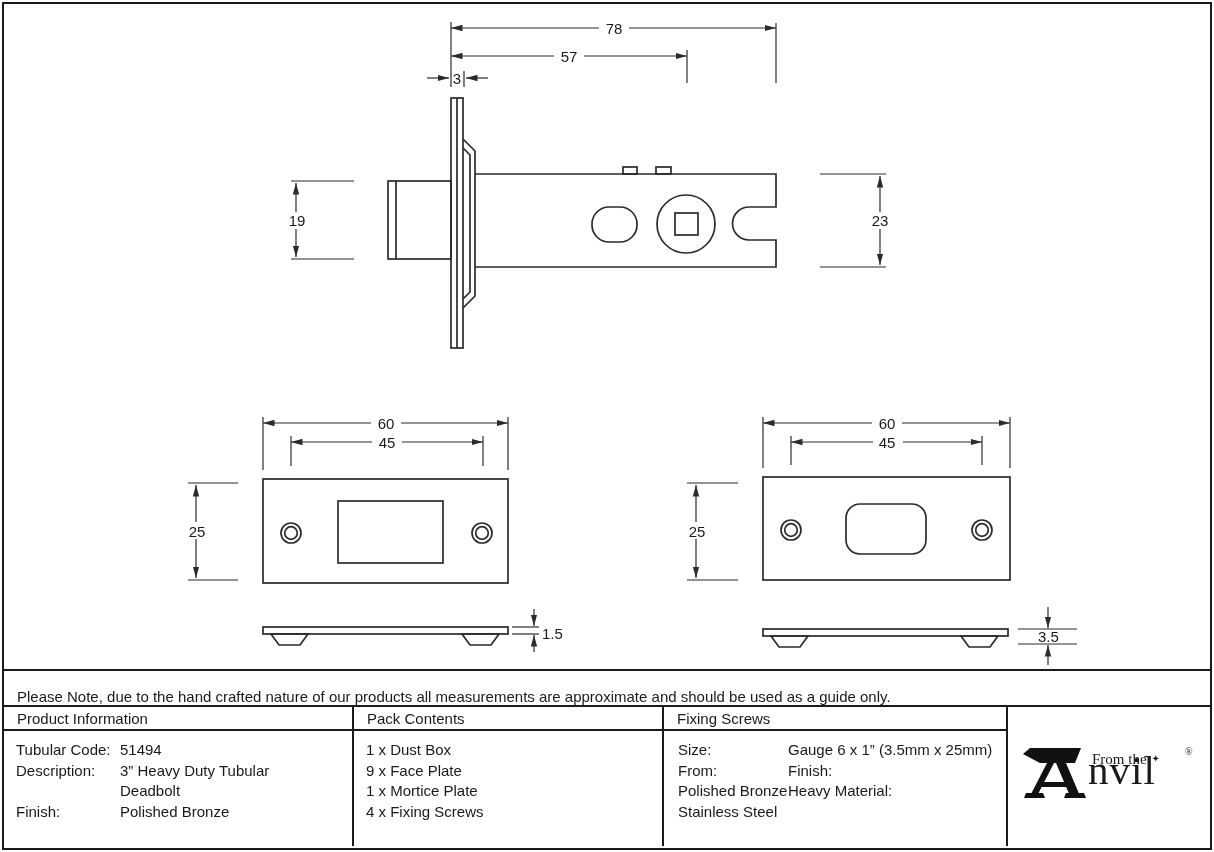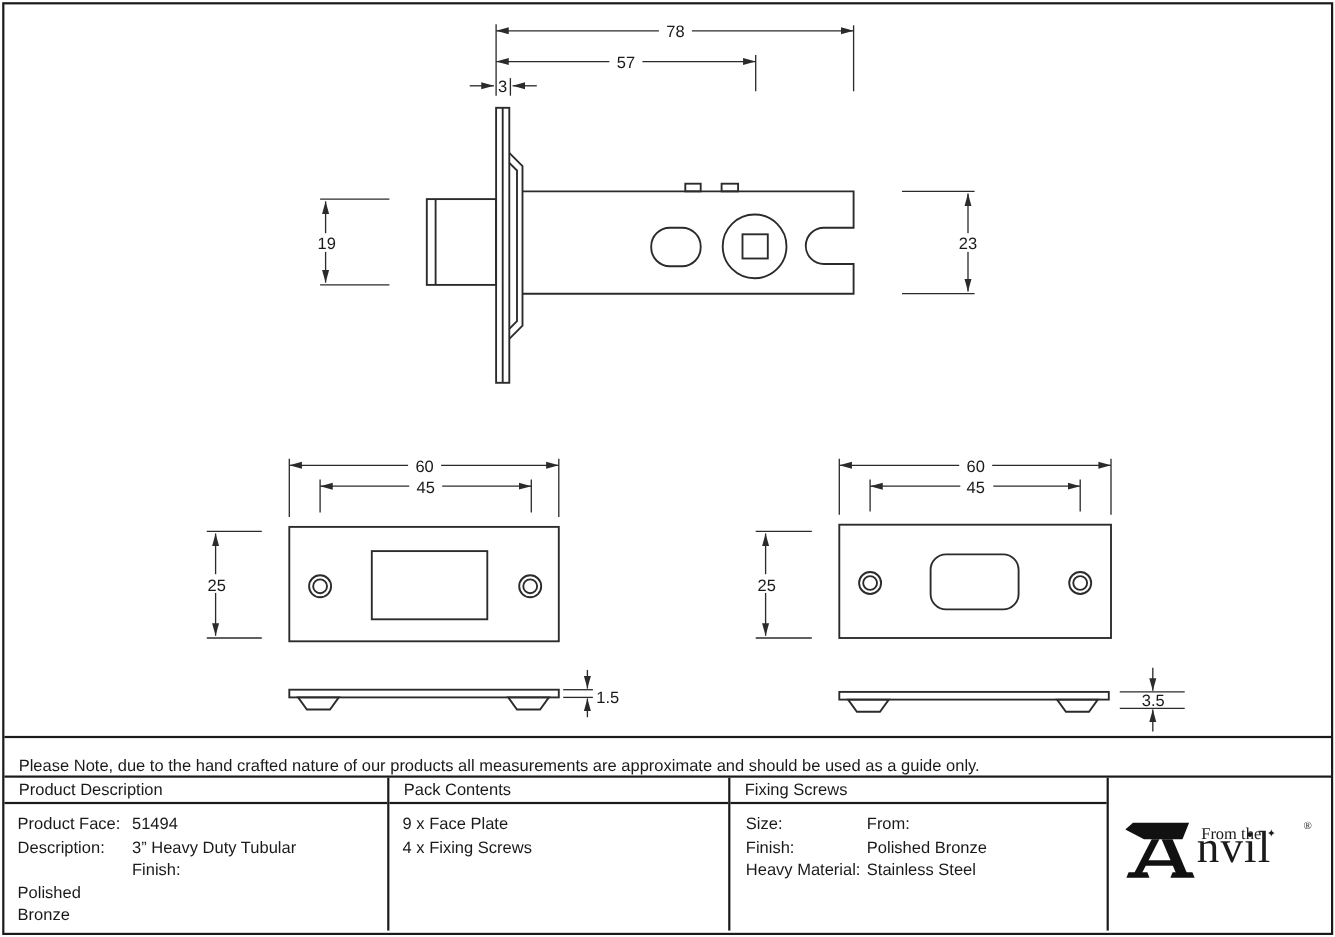--- a/index.html
+++ b/index.html
@@ -176,49 +176,53 @@
       <text class="start" x="1038" y="642">3.5</text>
     </g>
   </svg>
 
   <div class="note-bar">
     <span>Please Note, due to the hand crafted nature of our products all measurements are approximate and should be used as a guide only.</span>
   </div>
 
   <div class="col col1">
     <div class="cell-header">
-      <span>Product Description</span>
+      <span>Product Information</span>
     </div>
     <div class="kv">
-      <span>Product Face:</span>
+      <span>Tubular Code:</span>
       <span>51494</span>
       <span>Description:</span>
       <span>3” Heavy Duty Tubular</span>
       <span></span>
+      <span>Deadbolt</span>
       <span>Finish:</span>
       <span>Polished Bronze</span>
     </div>
   </div>
 
   <div class="col col2">
     <div class="cell-header">
       <span>Pack Contents</span>
     </div>
     <div class="list">
+      <div>1 x Dust Box</div>
       <div>9 x Face Plate</div>
+      <div>1 x Mortice Plate</div>
       <div>4 x Fixing Screws</div>
     </div>
   </div>
 
   <div class="col col3">
     <div class="cell-header">
       <span>Fixing Screws</span>
     </div>
     <div class="kv">
       <span>Size:</span>
+      <span>Gauge 6 x 1” (3.5mm x 25mm)</span>
       <span>From:</span>
       <span>Finish:</span>
       <span>Polished Bronze</span>
       <span>Heavy Material:</span>
       <span>Stainless Steel</span>
     </div>
   </div>
 
   <div class="col col4">
     <svg class="anvil-a" viewBox="0 0 64 53">

